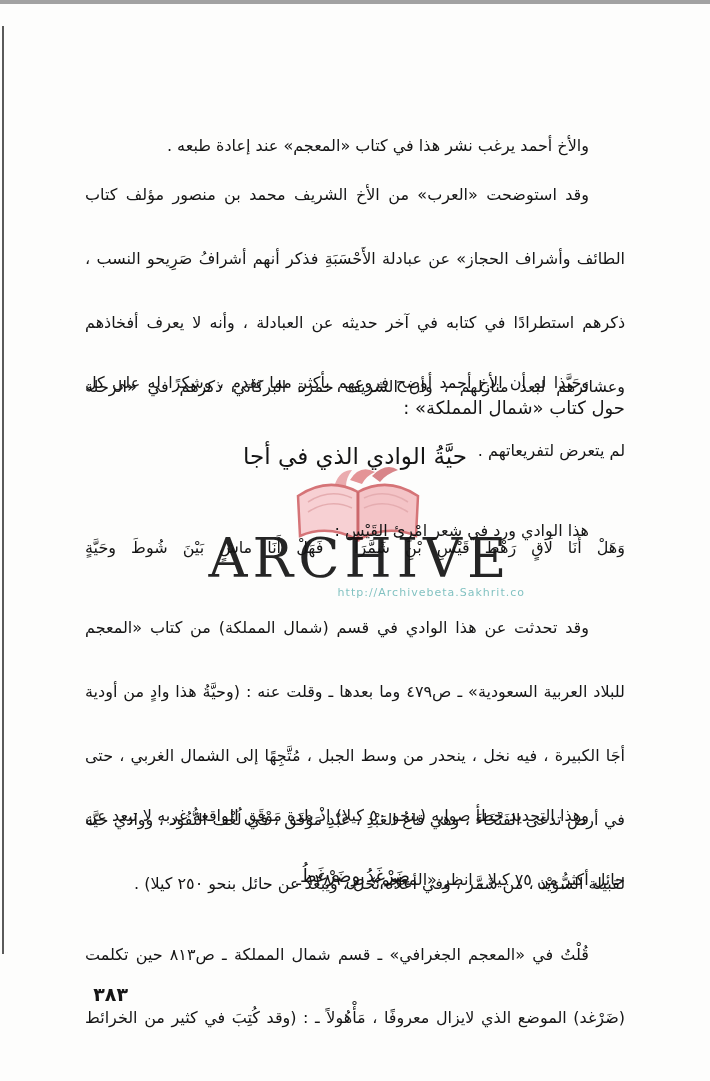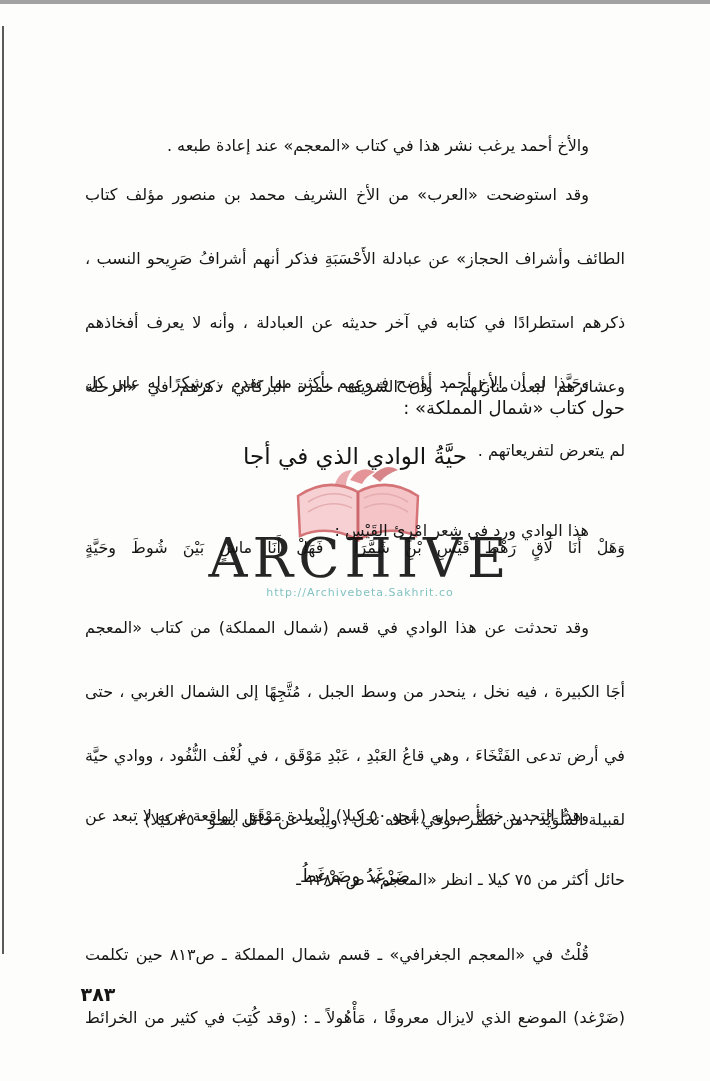--- a/index.html
+++ b/index.html
@@ -18,41 +18,41 @@
   .wm-book{display:block;margin:0 auto;opacity:.8;}
   .wm-text{
     font-family:"DejaVu Serif", serif;
     font-size:54px; line-height:50px; letter-spacing:5px;
     color:#000000; opacity:.85; margin-top:-14px; white-space:nowrap;
     direction:ltr;
   }
   .wm-url{
     font-family:"DejaVu Sans", sans-serif;
     font-size:11px; letter-spacing:1px; color:#2f9a9a; opacity:.6;
-    margin-top:2px; direction:ltr; white-space:nowrap;
+    margin-top:2px; direction:ltr; white-space:nowrap;text-align:right;
   }
 
   
   .text-col{position:absolute;right:85px;width:540px;top:0;z-index:2;}
   .block{position:absolute;right:0;width:540px;}
   .line{
     height:36px; line-height:36px; font-size:16px;
     text-align:justify; text-align-last:justify;
     overflow:hidden; white-space:normal;margin-top:28px;
   }
   .short{text-align:right;text-align-last:right;}
   .indent{padding-right:36px;}
   .bold{font-weight:normal;}
   .center{text-align:center;text-align-last:center;}
   .h1line{height:36px;line-height:36px;font-size:18px;}
   .verse{display:flex;justify-content:space-between;height:40px;line-height:40px;font-size:16px;}
   .verse span{word-spacing:10px;white-space:nowrap;}
   .page-number{
     position:absolute; right:582px; left:92px; top:983px; width:60px;
-    font-size:19px; font-weight:bold; text-align:center; letter-spacing:2px; z-index:2;
+    font-size:19px; font-weight:bold; text-align:right; letter-spacing:2px; z-index:2;
   }
 </style>
 </head>
 <body>
 
 <div class="page">
 
   <div class="scan-top-edge"></div>
   <div class="scan-left-edge"></div>
 
@@ -106,20 +106,21 @@
       <div class="line short indent">هذا الوادي ورد في شعر امْرِئ القَيْس :</div>
     </div>
 
     <div class="block verse" style="top:528px">
       <span>وَهَلْ أَنَا لَاقٍ رَهْطَ قَيْسِ بْنِ شَمَّرَا</span>
       <span>فَهَلْ أَنَا ماشٍ بَيْنَ شُوطَ وحَيَّةٍ</span>
     </div>
 
     <div class="block" style="top:582px">
       <div class="line indent">وقد تحدثت عن هذا الوادي في قسم (شمال المملكة) من كتاب «المعجم الجغرافي</div>
+      <div class="line">للبلاد العربية السعودية» ـ ص٤٧٩ وما بعدها ـ وقلت عنه : (وحيَّةُ هذا وادٍ من أودية</div>
       <div class="line">أجَا الكبيرة ، فيه نخل ، ينحدر من وسط الجبل ، مُتَّجِهًا إلى الشمال الغربي ، حتى يقف</div>
       <div class="line">في أرض تدعى الفَتْخَاءَ ، وهي قاعُ العَبْدِ ، عَبْدِ مَوْقَق ، في لُغْف النُّفُود ، ووادي حيَّة</div>
       <div class="line short">لقبيلة السُّوَيْد ، من شَمَّر ، وفي أعلاه نخل ، ويبعد عن حائل بنحو ٢٥٠ كيلا) .</div>
     </div>
 
     <div class="block" style="top:770px">
       <div class="line indent">وهذا التحديد خطأ صوابه (بنحو ٥٠ كيلا) إذْ بلدة مَوْقَق الواقعة غربه لا تبعد عن</div>
       <div class="line short">حائل أكثر من ٧٥ كيلا ـ انظر «المعجم» ص ١٢٨٩ ـ</div>
     </div>
 

